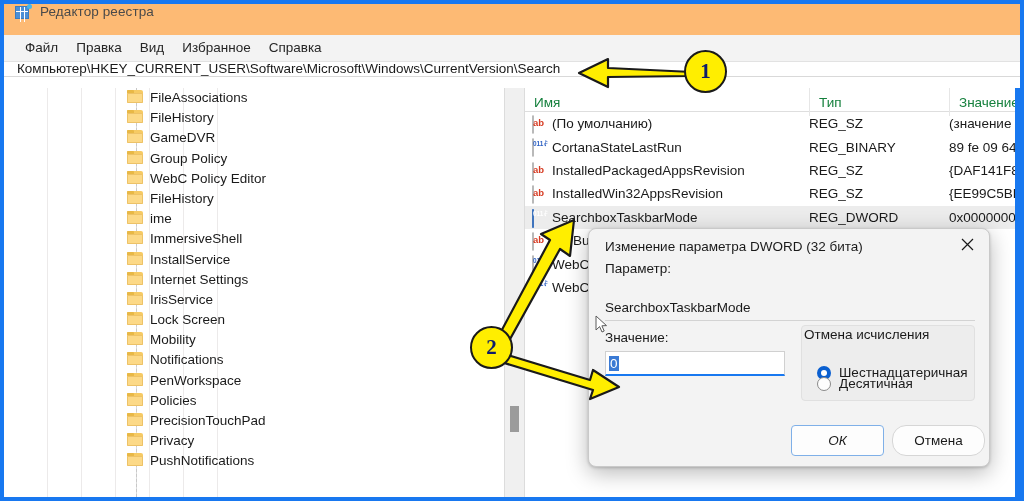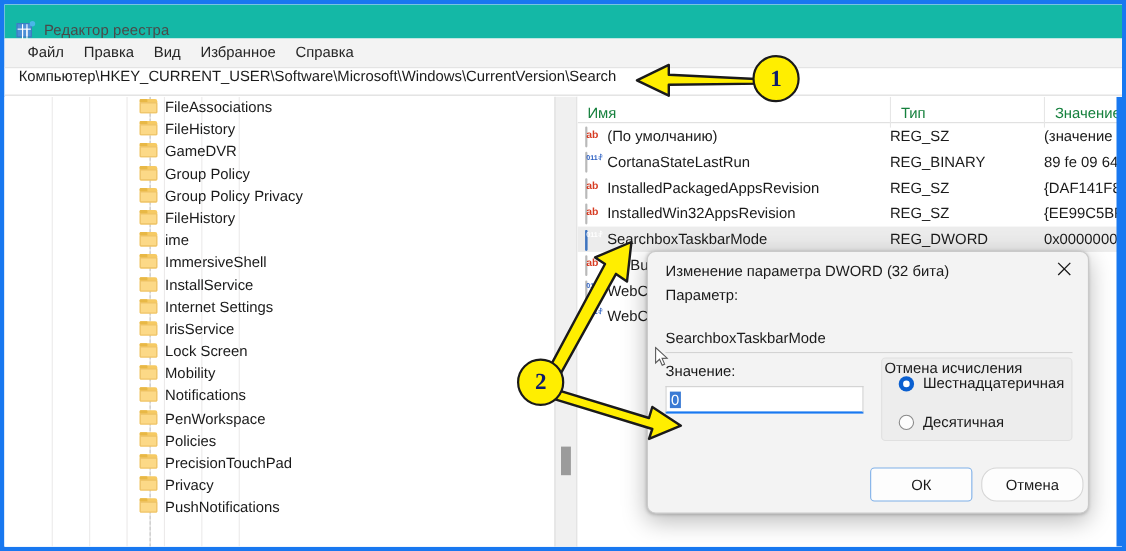--- a/index.html
+++ b/index.html
@@ -16,22 +16,22 @@
     width: 1024px; height: 501px;
     background: #ffffff;
     border: 4px solid #1878f0;
     overflow: hidden;
   }
 
   
   #titlebar {
     position: absolute; left: 0; top: 0;
     width: 1016px; height: 31px;
-    background: #14b8a6;
-    display: flex; align-items: flex-end;
+    background: #fdba74;
+    display: flex; align-items: flex-start;
   }
   #app-icon {
     width: 16px; height: 16px;
     margin-left: 11px; margin-right: 9px;
     position: relative; flex: none;
   }
   #app-icon .grid {
     position: absolute; left: 0; top: 2px;
     width: 14px; height: 13px;
     background: #4b8fd6;
@@ -67,25 +67,25 @@
   }
   .menu-item {
     font-size: 13.5px; color: #262626;
     padding: 2px 9px 3px 9px;
     cursor: default; white-space: nowrap;
   }
 
   
   #addressbar {
     position: absolute; left: 0; top: 57px;
-    width: 1016px; height: 26px;
+    width: 1016px; height: 16px;
     background: #ffffff;
     border-top: 1px solid #e2e2e2;
     border-bottom: 1px solid #d9d9d9;
-    display: flex; align-items: flex-start;
+    display: flex; align-items: flex-end;
   }
   #address-text {
     font-size: 13.5px; color: #1a1a1a;
     padding-left: 13px;
     white-space: nowrap; overflow: hidden;
   }
 
   
   #content {
     position: absolute; left: 0; top: 84px;
@@ -338,34 +338,34 @@
     border: none;
     background: #0a5fd0;
   }
   .radio-row.on .rb::after {
     content: ""; position: absolute;
     left: 4px; top: 4px;
     width: 6px; height: 6px; border-radius: 50%;
     background: #ffffff;
   }
   .radio-row .rl { font-size: 13.5px; color: #1a1a1a; white-space: nowrap; }
-  #radio-hex { top: 112px; }
+  #radio-hex { top: 136px; }
   #radio-dec { top: 147px; }
 
   .dlg-btn {
     position: absolute; top: 196px;
     height: 31px;
     background: #fdfdfd;
     border: 1px solid #d6d6d6;
     border-radius: 4px;
     display: flex; align-items: center; justify-content: center;
     font-size: 13.5px; color: #1a1a1a;
     cursor: default;
   }
-  #btn-ok { left: 202px; width: 93px; border: 1.4px solid #7fb0e8; }
+  #btn-ok { left: 202px; width: 93px; border: 1.4px solid #7fb0e8; font-style: italic; }
   #btn-cancel { left: 303px; width: 93px; border-radius: 14px; }
 
   
   #cursor {
     position: absolute; left: 591px; top: 311px;
     width: 13px; height: 19px;
   }
 
   
   .annot { position: absolute; pointer-events: none; }
@@ -474,21 +474,21 @@
             <span class="tw">
               <svg width="8" height="11" viewBox="0 0 8 11">
                 <path d="M1.5,1 L6,5.5 L1.5,10" stroke="#5a5a5a" stroke-width="1.3" fill="none" stroke-linecap="round" stroke-linejoin="round"></path>
               </svg>
             </span>
             <span class="folder">
               <span class="back"></span>
               <span class="tab"></span>
               <span class="front"></span>
             </span>
-            <span class="tree-label">Group Policy Privacy</span>
+            <span class="tree-label">WebC Policy Editor</span>
           </div>
           <div class="tree-row">
             <span class="tw">
               <svg width="8" height="11" viewBox="0 0 8 11">
                 <path d="M1.5,1 L6,5.5 L1.5,10" stroke="#5a5a5a" stroke-width="1.3" fill="none" stroke-linecap="round" stroke-linejoin="round"></path>
               </svg>
             </span>
             <span class="folder">
               <span class="back"></span>
               <span class="tab"></span>

